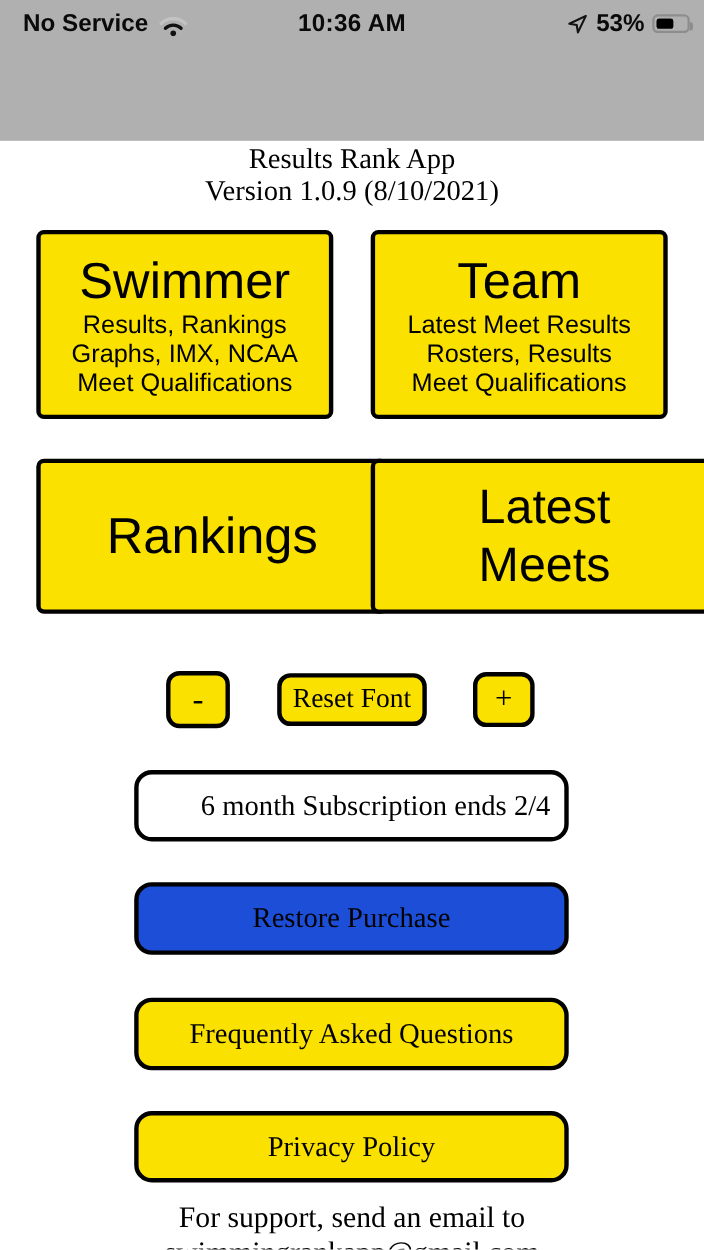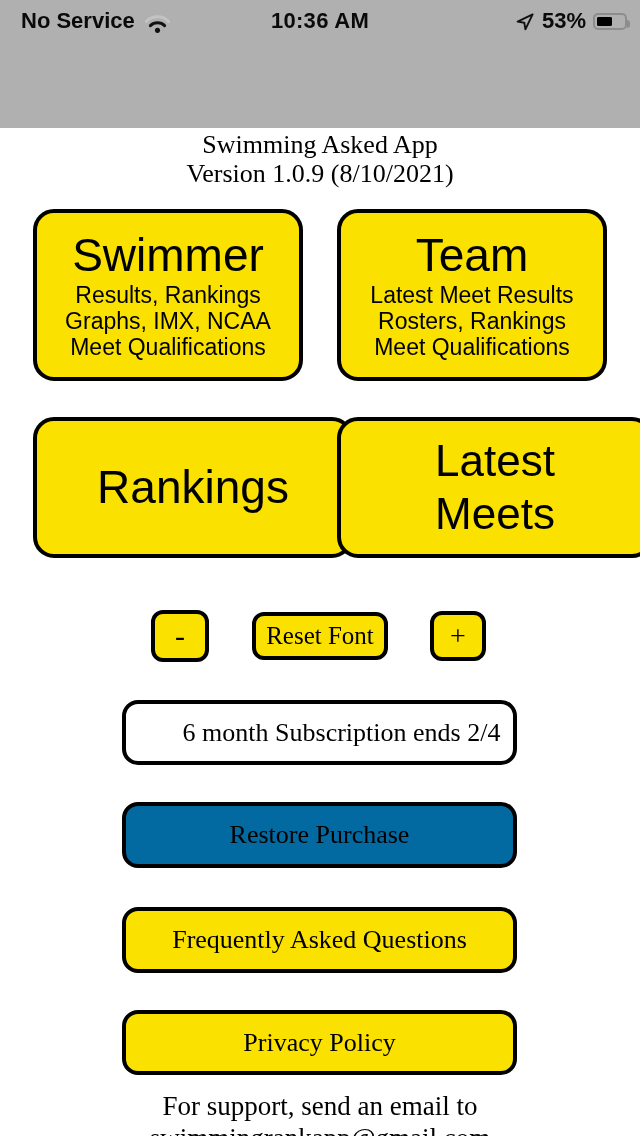--- a/index.html
+++ b/index.html
@@ -35,21 +35,21 @@
 
   
   .app-header { position:absolute; top:130px; left:0; width:640px;
     text-align:center; font-size:26px; line-height:29px; }
 
   
   .big-btn {
     position:absolute;
     background:#fae100;
     border:4px solid #000;
-    border-radius:21px;
+    border-radius:7px;
     display:flex; flex-direction:column; align-items:center; justify-content:center;
     font-family:"Liberation Sans", sans-serif;
     text-align:center;
     cursor:pointer;
   }
   .big-title { font-size:46px; line-height:1.12; color:#000; }
   .big-line  { font-size:23px; line-height:26px; color:#000; }
   #btn-swimmer  { left:33px;  top:209px; width:270px; height:172px; }
   #btn-team     { left:337px; top:209px; width:270px; height:172px; }
   #btn-rankings { left:33px;  top:417px; width:320px; height:141px; }
@@ -72,21 +72,21 @@
 
   
   .wide-btn {
     position:absolute; left:122px; width:395px;
     border:4px solid #000; border-radius:16px;
     display:flex; align-items:center; justify-content:center;
     font-family:"Liberation Serif", serif; font-size:26px;
     text-align:center;
   }
   #subscription-status { top:700px; height:65px; background:#ffffff;padding-left:44px; }
-  #btn-restore { top:802px; height:66px; background:#0369a1; cursor:pointer; }
+  #btn-restore { top:802px; height:66px; background:#1d4ed8; cursor:pointer; }
   #btn-faq     { top:907px; height:66px; background:#fae100; cursor:pointer; }
   #btn-privacy { top:1010px; height:65px; background:#fae100; cursor:pointer; }
 
   
   .support-line1 { position:absolute; top:1090px; left:0; width:640px;
     text-align:center; font-size:27px; line-height:32px; }
   .support-line2 { position:absolute; top:1122px; left:0; width:640px;
     text-align:center; font-size:27px; line-height:32px; }
 </style>
 </head>
@@ -115,35 +115,35 @@
     <span>53%</span>
     <span class="battery">
       <span class="battery-fill" style="top:2px;height:9px;"></span>
       <span class="battery-fill" style="top:2px;height:9px;width:15px;"></span>
       <span class="battery-nub"></span>
     </span>
   </div>
 </div>
 
 <div class="app-header">
-  <div>Swimming Asked App</div>
+  <div>Results Rank App</div>
   <div>Version 1.0.9 (8/10/2021)</div>
 </div>
 
 <div class="big-btn" id="btn-swimmer">
   <div class="big-title">Swimmer</div>
   <div class="big-line">Results, Rankings</div>
   <div class="big-line">Graphs, IMX, NCAA</div>
   <div class="big-line">Meet Qualifications</div>
 </div>
 
 <div class="big-btn" id="btn-team">
   <div class="big-title">Team</div>
   <div class="big-line">Latest Meet Results</div>
-  <div class="big-line">Rosters, Rankings</div>
+  <div class="big-line">Rosters, Results</div>
   <div class="big-line">Meet Qualifications</div>
 </div>
 
 <div class="big-btn" id="btn-rankings">
   <div class="big-title">Rankings</div>
 </div>
 
 <div class="big-btn" id="btn-latest">
   <div class="big-title">Latest Meets</div>
 </div>

